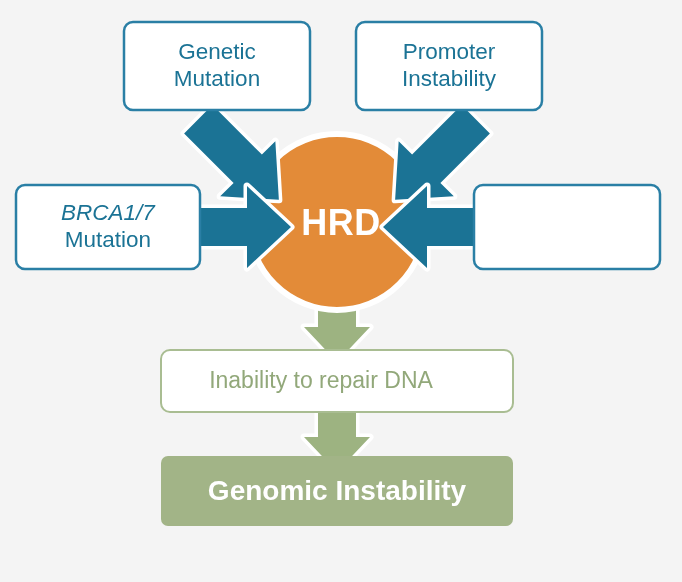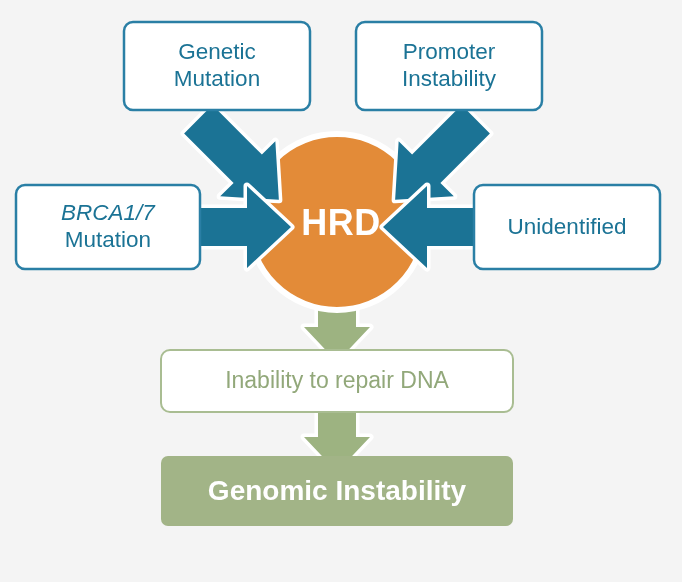--- a/index.html
+++ b/index.html
@@ -57,21 +57,21 @@
     font-size: 28px;
     font-weight: bold;
     border-radius: 14px;
   }
   
   #label-genetic-mutation  { left: 124px; top: 22px;  width: 186px; height: 88px; }
   #label-promoter-methyl   { left: 356px; top: 22px;  width: 186px; height: 88px; }
   #label-brca-mutation     { left: 16px;  top: 185px; width: 184px; height: 84px; }
   #label-unidentified      { left: 474px; top: 185px; width: 186px; height: 84px; }
   #label-hrd               { left: 252px; top: 193px; width: 178px; height: 60px; }
-  #label-inability         { left: 161px; top: 350px; width: 352px; height: 62px; }
+  #label-inability         { left: 145px; top: 350px; width: 352px; height: 62px; }
   #label-genomic           { left: 161px; top: 456px; width: 352px; height: 70px; }
 </style>
 </head>
 <body>
 
 <div id="diagram-root">
 
   <svg id="diagram-svg" width="682" height="582" viewBox="0 0 682 582" aria-hidden="true">
 
     <g>
@@ -145,21 +145,21 @@
 
   <div class="node-text cause-label" id="label-brca-mutation">
     <div>
       <span class="ital">BRCA1/7</span><br>
       <span>Mutation</span>
     </div>
   </div>
 
   <div class="node-text cause-label" id="label-unidentified">
     <div>
-      <span>Unidentified</span><br>
+      <br>
     </div>
   </div>
 
   <div class="node-text hrd-label" id="label-hrd">HRD</div>
 
   <div class="node-text outcome-soft-label" id="label-inability">Inability to repair DNA</div>
 
   <div class="node-text outcome-strong-label" id="label-genomic">Genomic Instability</div>
 
 </div>

